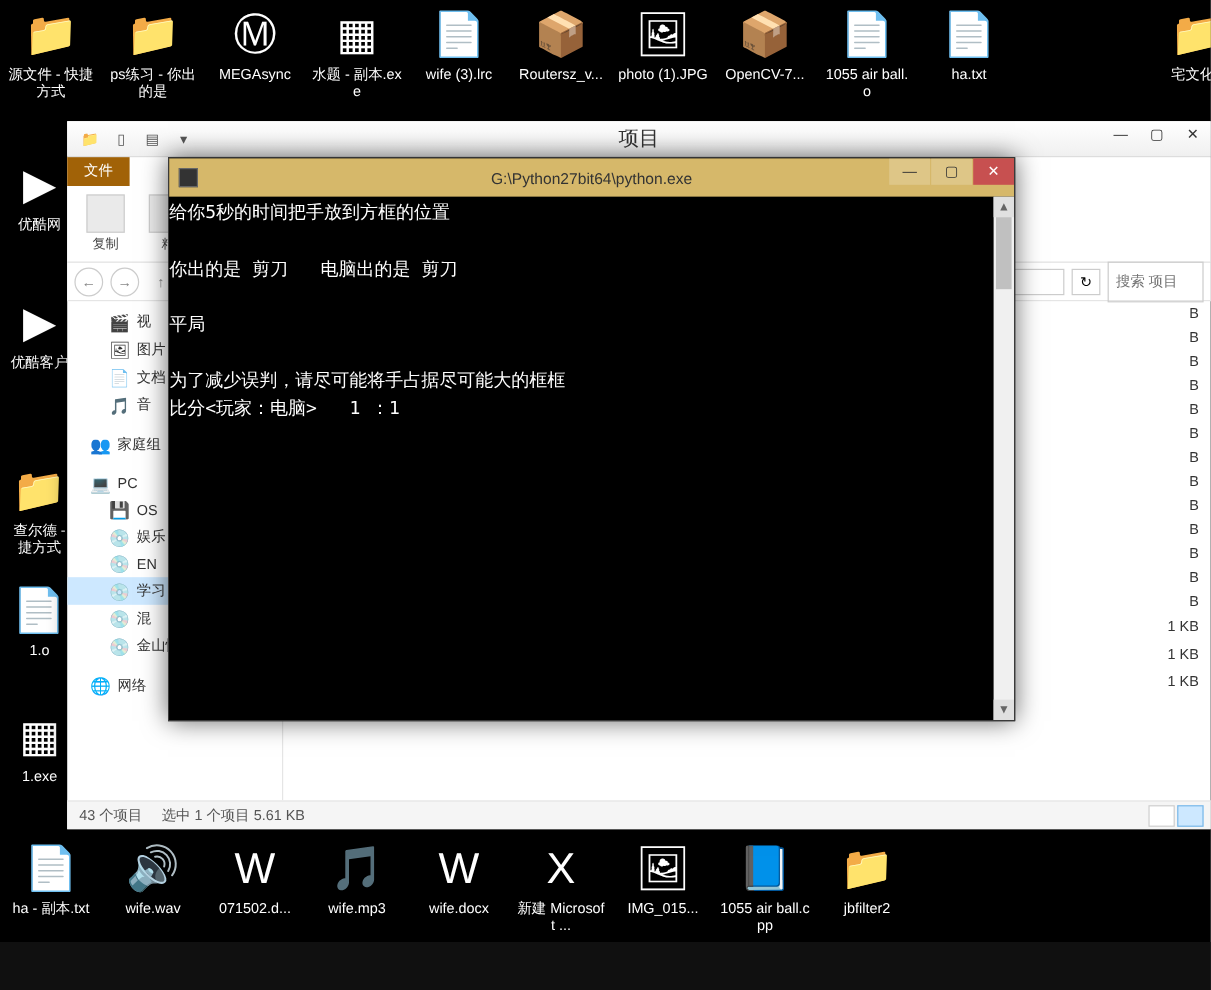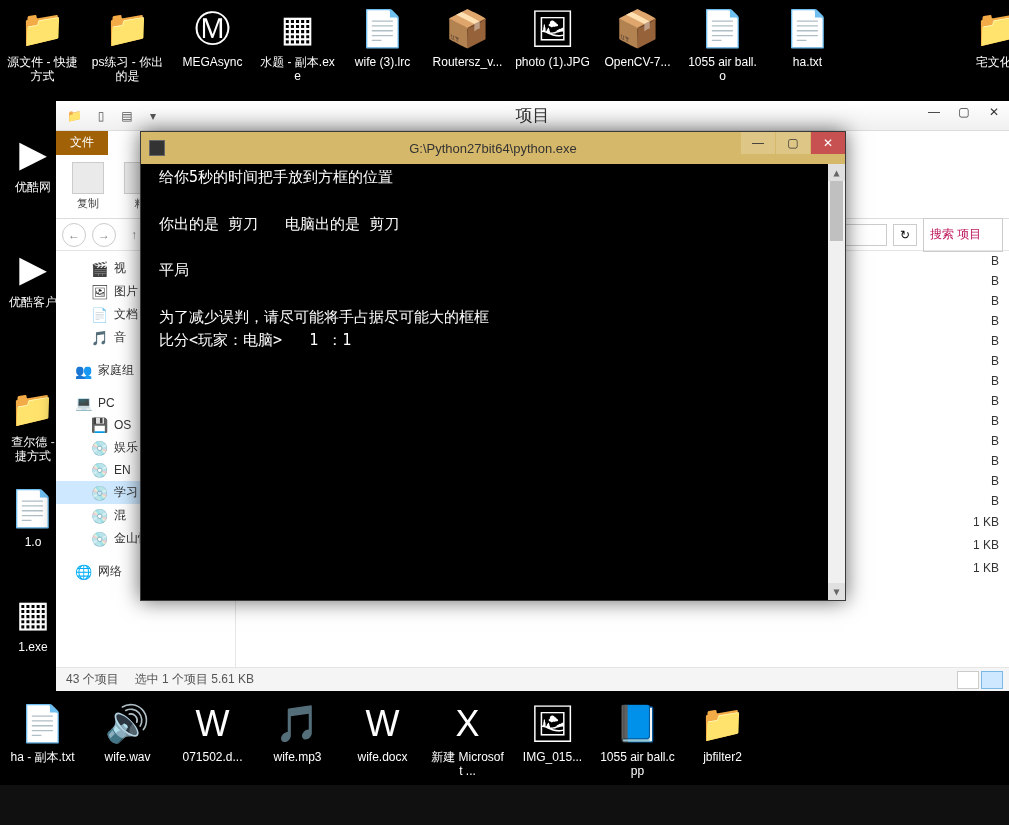--- a/index.html
+++ b/index.html
@@ -156,21 +156,21 @@
   width: 24px; height: 22px;
   border: 1px solid #ccc;
   display: flex; align-items: center; justify-content: center;
 }
 .search-box {
   width: 80px;
   height: 22px;
   border: 1px solid #ccc;
   padding: 16px 6px;
   font-size: 12px;
-  color: #be185d;
+  color: #737373;
   display: flex;
   align-items: center;
 }
 
 .explorer-body {
   flex: 1;
   display: flex;
   overflow: hidden;
 }
 .nav-pane {
@@ -266,21 +266,21 @@
 }
 .console-titlebar .win-controls { top: 0; }
 .console-titlebar .win-btn { height: 22px; width: 34px; background: rgba(255,255,255,.2); margin-left:1px;}
 .console-titlebar .win-btn.close { background: #c75050; color: #fff; }
 .console-body {
   flex: 1;
   background: #000;
   color: #fff;
   font-family: "SimSun", "NSimSun", monospace;
   font-size: 15px;
-  padding: 2px 18px;
+  padding: 2px 0;
   line-height: 1.55;
   white-space: pre-wrap;
   position: relative;
 }
 .console-scroll {
   position: absolute;
   right: 0; top: 0; bottom: 0;
   width: 17px;
   background: #f0f0f0;
 }

